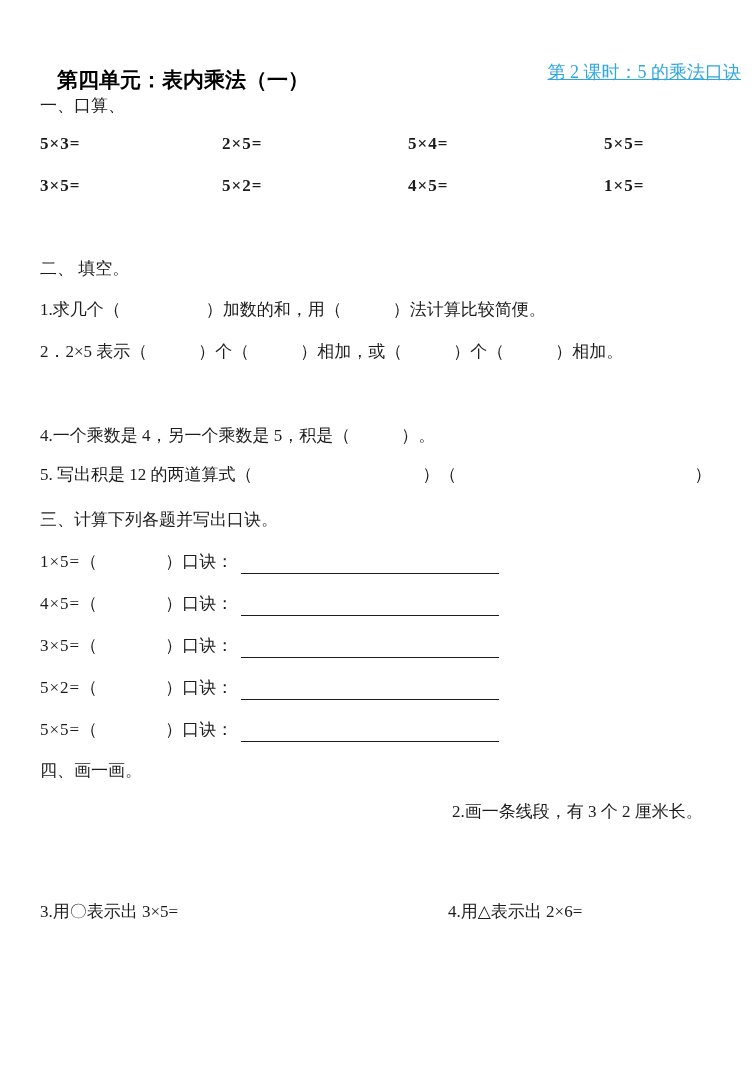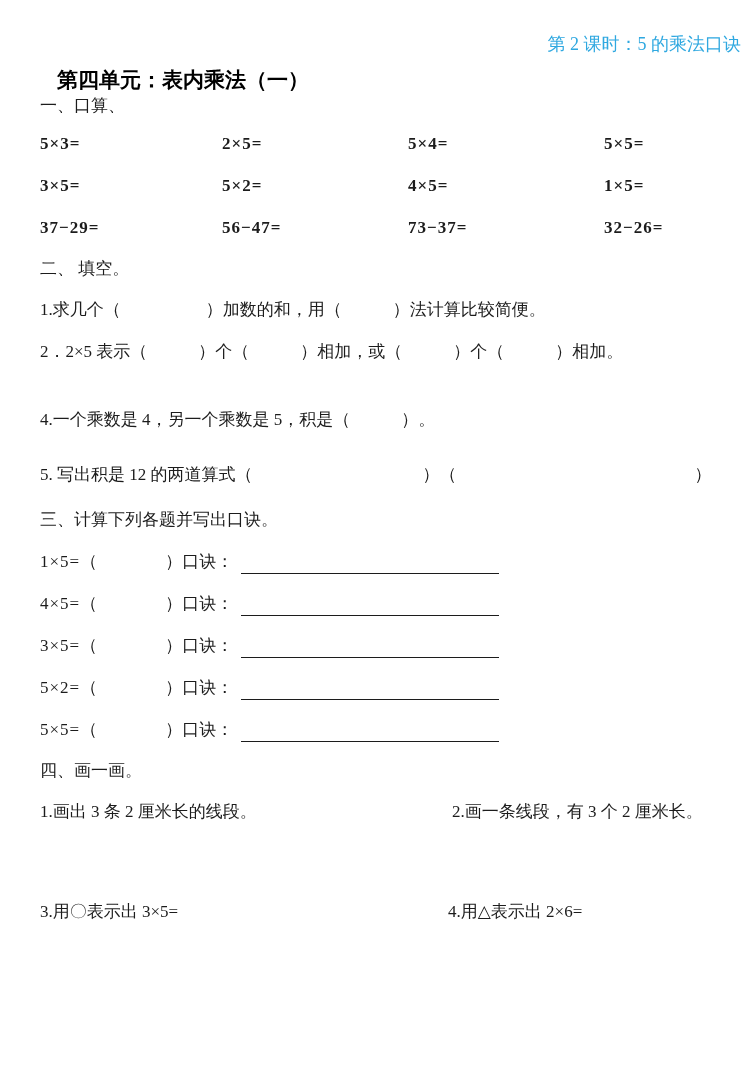--- a/index.html
+++ b/index.html
@@ -20,25 +20,26 @@
     line-height:24px;
     white-space:pre;
   }
   .title-left {
     font-size:21px;
     font-weight:bold;
     color:#000000;
   }
   .title-right {
     position:absolute;
-    top:32px; right:15px;
+    top:60px; right:15px;
     font-size:18px;
     line-height:24px;
     white-space:pre;
     color:#2fa8e0;
+    text-decoration:underline;
   }
   .eqrow { position:absolute; left:40px; width:716px; height:24px; }
   .eqrow span {
     position:absolute; top:0;
     font-size:17px; line-height:24px;
     letter-spacing:1px; white-space:pre;font-weight:bold;
   }
   .eqrow .c0 { left:0; }
   .eqrow .c1 { left:182px; }
   .eqrow .c2 { left:368px; }
@@ -77,31 +78,25 @@
     <span class="c1">2×5=</span>
     <span class="c2">5×4=</span>
     <span class="c3">5×5=</span>
   </div>
   <div class="eqrow" style="top:174px">
     <span class="c0">3×5=</span>
     <span class="c1">5×2=</span>
     <span class="c2">4×5=</span>
     <span class="c3">1×5=</span>
   </div>
-  <div class="eqrow" style="top:216px">
-    <span class="c0">37−29=</span>
-    <span class="c1">56−47=</span>
-    <span class="c2">73−37=</span>
-    <span class="c3">32−26=</span>
-  </div>
 
   <div class="line" style="top:257px">二、 填空。</div>
   <div class="line" style="top:298px">1.求几个（　　　　　）加数的和，用（　　　）法计算比较简便。</div>
   <div class="line" style="top:340px">2．2×5 表示（　　　）个（　　　）相加，或（　　　）个（　　　）相加。</div>
-  <div class="line" style="top:408px">4.一个乘数是 4，另一个乘数是 5，积是（　　　）。</div>
+  <div class="line" style="top:424px">4.一个乘数是 4，另一个乘数是 5，积是（　　　）。</div>
   <div class="line" style="top:463px">5. 写出积是 12 的两道算式（　　　　　　　　　　）（　　　　　　　　　　　　　　）</div>
 
   <div class="line" style="top:508px">三、计算下列各题并写出口诀。</div>
 
   <div class="line s3line" style="top:550px">
     <span class="expr">1×5=</span><span>（　　　　）</span><span>口诀：</span><span class="uline"></span>
   </div>
   <div class="line s3line" style="top:592px">
     <span class="expr">4×5=</span><span>（　　　　）</span><span>口诀：</span><span class="uline"></span>
   </div>
@@ -111,21 +106,20 @@
   <div class="line s3line" style="top:676px">
     <span class="expr">5×2=</span><span>（　　　　）</span><span>口诀：</span><span class="uline"></span>
   </div>
   <div class="line s3line" style="top:718px">
     <span class="expr">5×5=</span><span>（　　　　）</span><span>口诀：</span><span class="uline"></span>
   </div>
 
   <div class="line" style="top:759px">四、画一画。</div>
 
   <div class="tworow row1" style="top:800px">
-    <span class="colL">1.画出 3 条 2 厘米长的线段。</span>
     <span class="colR">2.画一条线段，有 3 个 2 厘米长。</span>
   </div>
 
   <div class="tworow row2" style="top:900px">
     <span class="colL">3.用〇表示出 3×5=</span>
     <span class="colR">4.用△表示出 2×6=</span>
   </div>
 
 </div>
 

